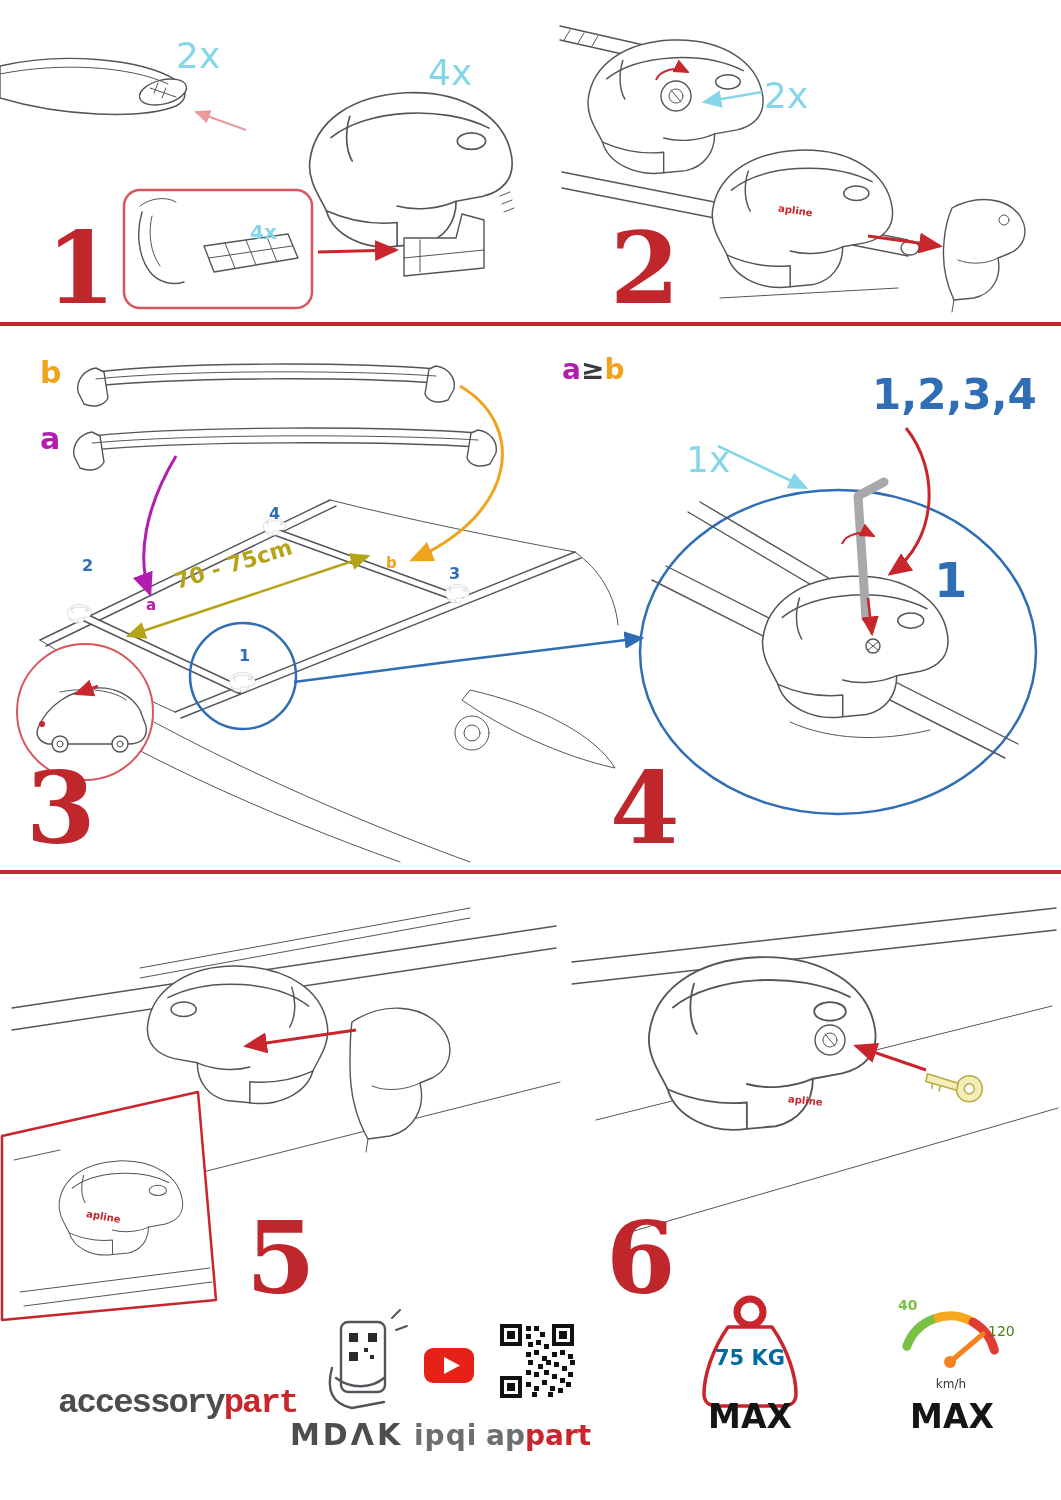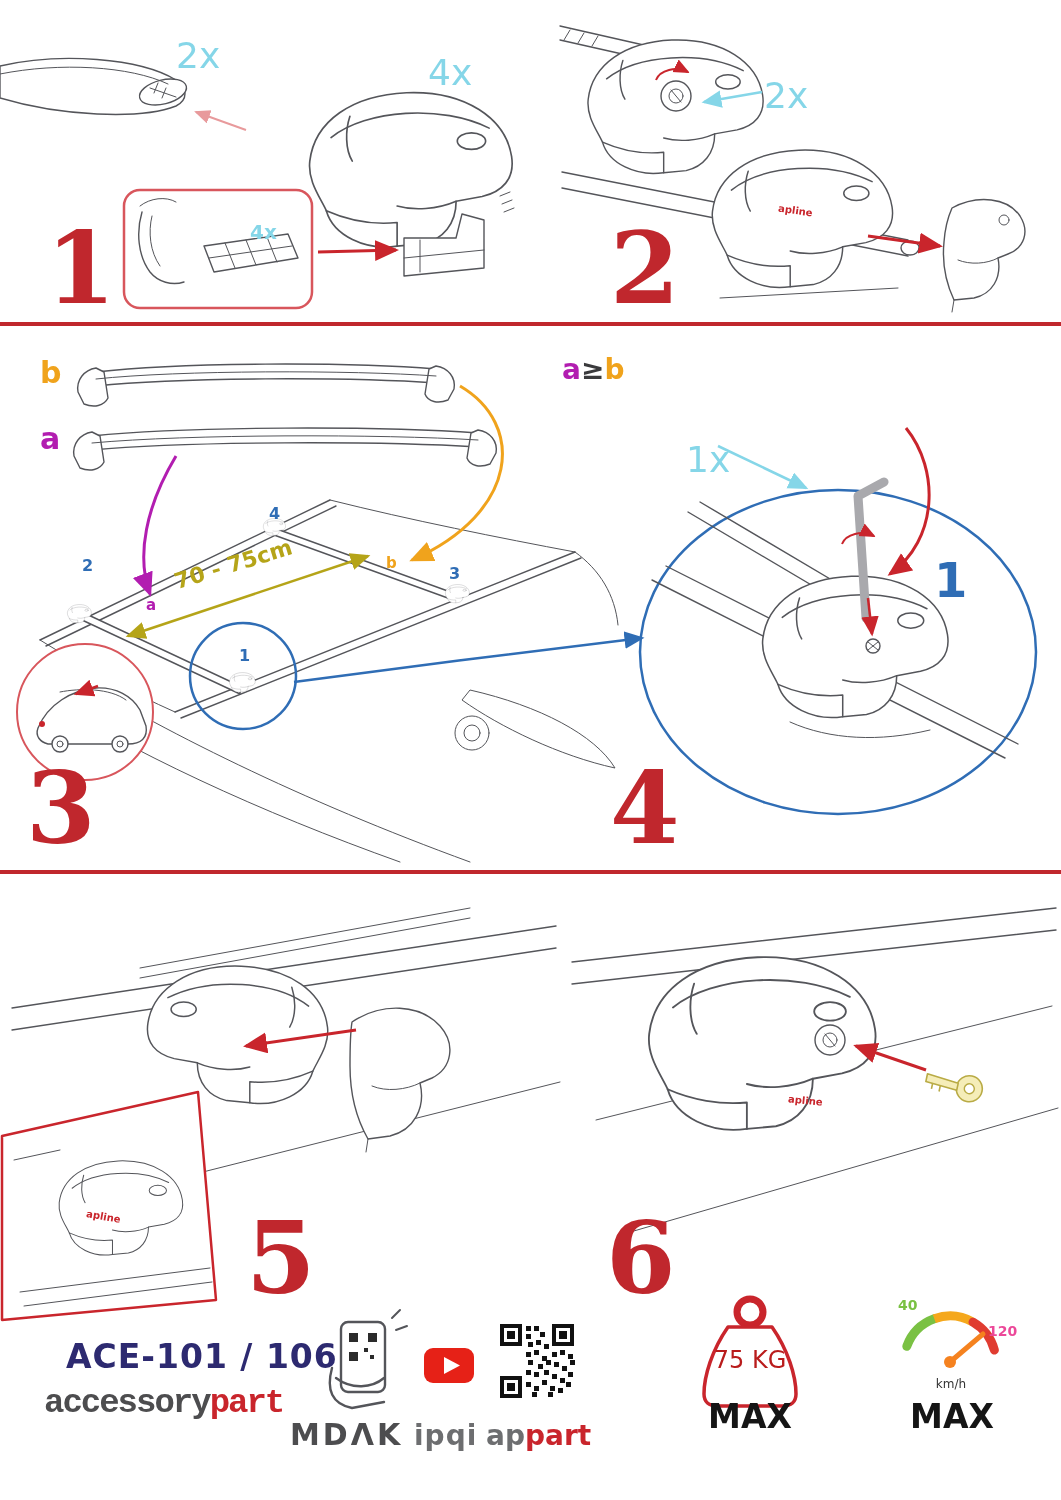--- a/index.html
+++ b/index.html
@@ -21,24 +21,24 @@
   .span-label{font-weight:bold;font-size:22px;color:#b5a418;transform:rotate(-17deg);transform-origin:0 0}
   .cond{font-weight:bold;font-size:28px}
   .model{font-weight:bold;font-size:33px;color:#2d2a70;letter-spacing:1px}
   .brand{font-family:"Liberation Mono","DejaVu Sans Mono",monospace;font-weight:bold;font-size:34px;letter-spacing:-2px}
   .g{color:#4d4d4f}
   .r{color:#c9252c}
   .gl{color:#6d6e70}
   .partner{font-weight:bold;font-size:30px;color:#4d4d4f;letter-spacing:3px}
   .ipqi{font-weight:bold;font-size:28px;color:#6d6e70;letter-spacing:1px}
   .apline{font-weight:bold;font-size:28px}
-  .kg{font-weight:normal;font-size:24px;color:#b91c1c}
+  .kg{font-weight:bold;font-size:21px;color:#0369a1}
   .max{font-weight:bold;font-size:33px;color:#151515}
   .gauge-lo{font-weight:bold;font-size:14px;color:#7ac143}
-  .gauge-hi{font-weight:bold;font-size:14px;color:#ec4899}
+  .gauge-hi{font-weight:normal;font-size:14px;color:#4d7c0f}
   .kmh{font-size:12px;color:#333}
   .logo-tiny{font-size:10px;font-weight:bold;color:#c9252c}
   .center{text-align:center}
   
   .ln{fill:none;stroke:#54555a;stroke-width:1.4;stroke-linecap:round;stroke-linejoin:round}
   .fw{fill:#ffffff;stroke:#54555a;stroke-width:1.4;stroke-linejoin:round}
   .thin{stroke-width:1}
 </style>
 </head>
 <body>
@@ -313,33 +313,33 @@
 <span class="lbl qty" style="left:428px;top:55px">4x</span>
 <span class="lbl qty-s" style="left:250px;top:222px">4x</span>
 <span class="lbl qty" style="left:764px;top:78px">2x</span>
 <span class="lbl qty" style="left:686px;top:442px">1x</span>
 
 <span class="lbl letter orange" style="left:40px;top:358px">b</span>
 <span class="lbl letter purple" style="left:40px;top:424px">a</span>
 
 <span class="lbl cond" style="left:562px;top:356px"><span class="purple">a</span><span class="dark">≥</span><span class="orange">b</span></span>
 
+<span class="lbl seq" style="left:872px;top:374px">1,2,3,4</span>
 <span class="lbl first" style="left:934px;top:556px">1</span>
 
 <span class="lbl roofnum" style="left:82px;top:558px">2</span>
 <span class="lbl roofnum" style="left:269px;top:506px">4</span>
 <span class="lbl roofnum" style="left:449px;top:566px">3</span>
 <span class="lbl roofnum" style="left:239px;top:648px">1</span>
 <span class="lbl roofletter purple" style="left:146px;top:598px">a</span>
 <span class="lbl roofletter orange" style="left:386px;top:556px">b</span>
 
 <span class="lbl span-label" style="left:172px;top:572px">70 - 75cm</span>
 
-<span class="lbl model" style="left:66px;top:1340px">ACE-101 / 106</span>
-<span class="lbl brand" style="left:44px;top:1386px"><span class="g">accessory</span><span class="r">part</span></span>
+<span class="lbl brand" style="left:58px;top:1386px"><span class="g">accessory</span><span class="r">part</span></span>
 
 <span class="lbl partner" style="left:290px;top:1420px">MDΛK</span>
 <span class="lbl ipqi" style="left:414px;top:1422px">ipqi</span>
 <span class="lbl apline" style="left:486px;top:1422px"><span class="gl">ap</span><span class="r">part</span></span>
 
 <span class="lbl kg center" style="left:702px;top:1348px;width:96px">75 KG</span>
 <span class="lbl max center" style="left:702px;top:1400px;width:96px">MAX</span>
 
 <span class="lbl gauge-lo" style="left:898px;top:1298px">40</span>
 <span class="lbl gauge-hi" style="left:988px;top:1324px">120</span>

